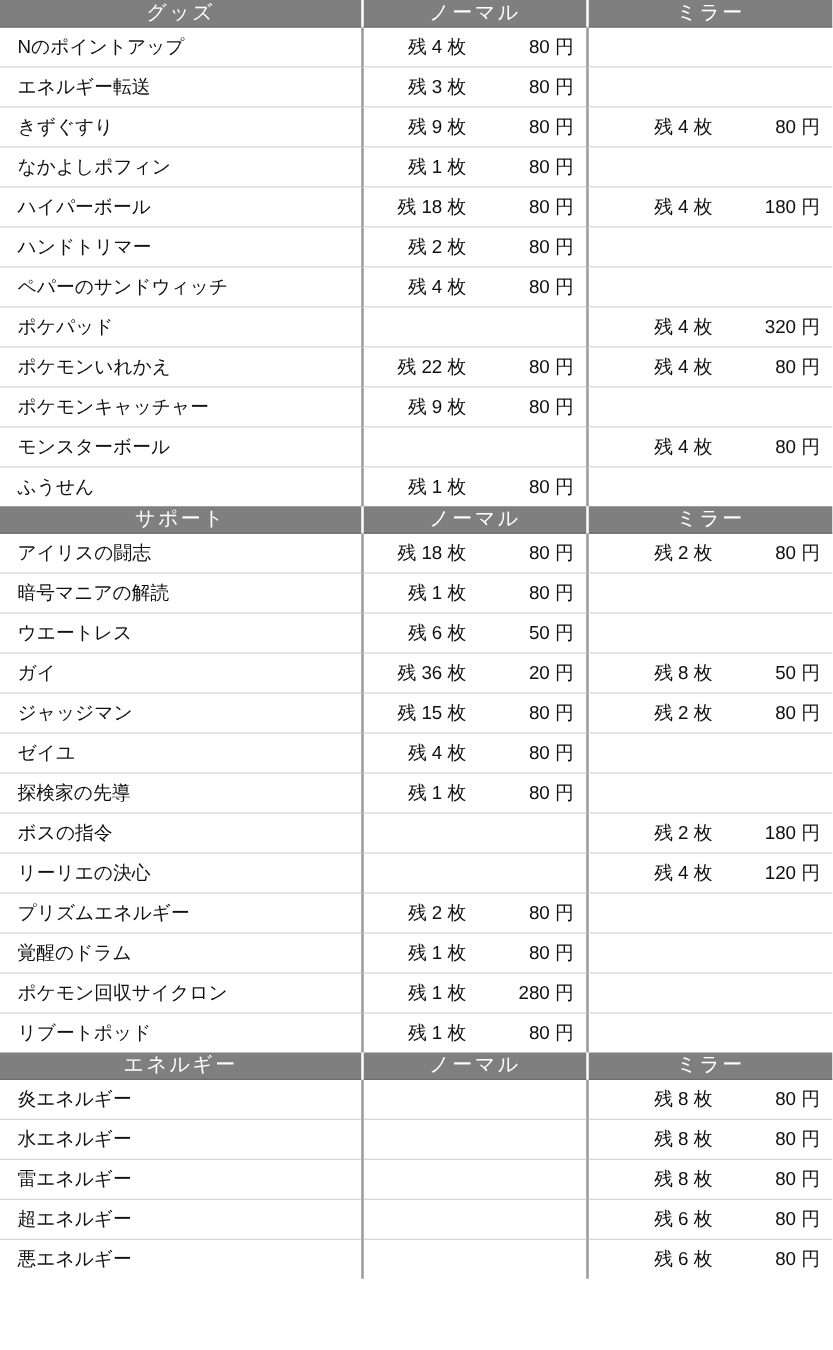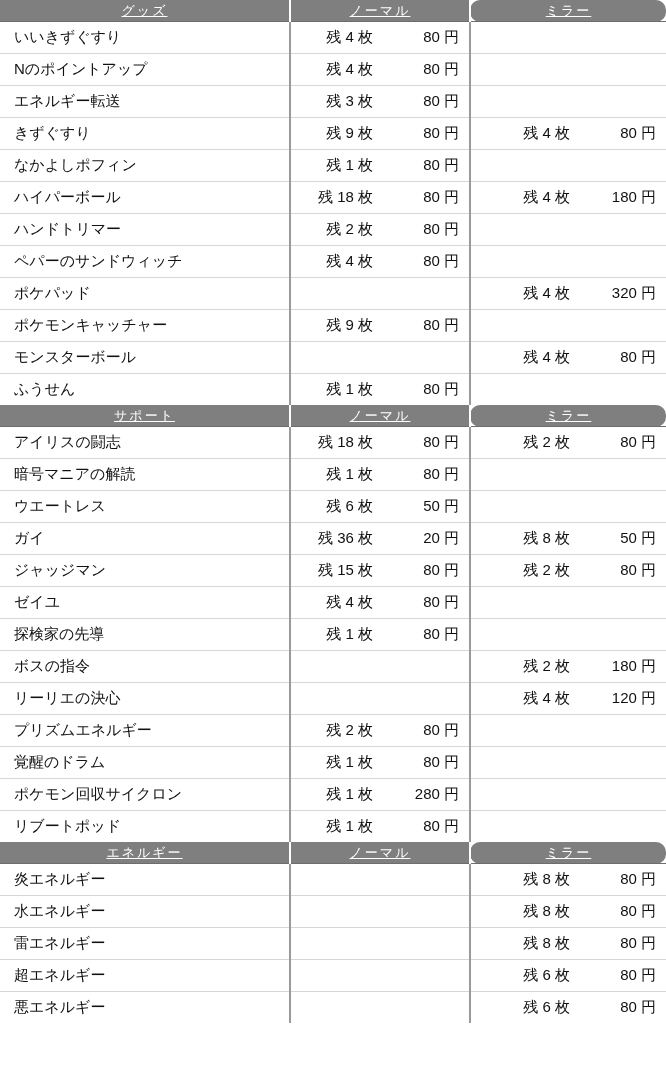--- a/index.html
+++ b/index.html
@@ -27,29 +27,28 @@
     table-layout: fixed;
   }
   table.price-table col.c-name   { width: 290px; }
   table.price-table col.c-normal { width: 180px; }
   table.price-table col.c-mirror { width: 196px; }
 
   tr.section-head td {
     background: #7f7f7f;
     color: #ffffff;
     text-align: center;
-    font-size: 13px;
+    font-size: 16px;
     letter-spacing: 2px;
     height: 21px;
     padding: 0;
     border-right: 2px solid #ffffff;
     border-bottom: 1px solid #6d6d6d;
-    text-decoration: underline;
-  }
-  tr.section-head td:last-child { border-right: none; border-radius: 10px; }
+  }
+  tr.section-head td:last-child { border-right: none; }
 
   tr.item-row td {
     height: 31px;
     padding: 0;
     font-size: 15px;
     border-bottom: 1px solid #d7d7d7;
     vertical-align: middle;
   }
   tr.item-row td.name {
     padding-left: 14px;
@@ -94,35 +93,20 @@
       <col class="c-normal">
       <col class="c-mirror">
     </colgroup>
     <tbody id="table-body">
         <tr class="section-head">
           <td>グッズ</td>
           <td>ノーマル</td>
           <td>ミラー</td>
         </tr>
         <tr class="item-row">
-          <td class="name">いいきずぐすり</td>
-          <td class="normal">
-            <div class="cellwrap">
-              <span class="qty">残 4 枚</span>
-              <span class="price">80 円</span>
-            </div>
-          </td>
-          <td class="mirror">
-            <div class="cellwrap">
-              <span class="qty"></span>
-              <span class="price"></span>
-            </div>
-          </td>
-        </tr>
-        <tr class="item-row">
           <td class="name">Nのポイントアップ</td>
           <td class="normal">
             <div class="cellwrap">
               <span class="qty">残 4 枚</span>
               <span class="price">80 円</span>
             </div>
           </td>
           <td class="mirror">
             <div class="cellwrap">
               <span class="qty"></span>
@@ -225,20 +209,35 @@
           <td class="normal">
             <div class="cellwrap">
               <span class="qty"></span>
               <span class="price"></span>
             </div>
           </td>
           <td class="mirror">
             <div class="cellwrap">
               <span class="qty">残 4 枚</span>
               <span class="price">320 円</span>
+            </div>
+          </td>
+        </tr>
+        <tr class="item-row">
+          <td class="name">ポケモンいれかえ</td>
+          <td class="normal">
+            <div class="cellwrap">
+              <span class="qty">残 22 枚</span>
+              <span class="price">80 円</span>
+            </div>
+          </td>
+          <td class="mirror">
+            <div class="cellwrap">
+              <span class="qty">残 4 枚</span>
+              <span class="price">80 円</span>
             </div>
           </td>
         </tr>
         <tr class="item-row">
           <td class="name">ポケモンキャッチャー</td>
           <td class="normal">
             <div class="cellwrap">
               <span class="qty">残 9 枚</span>
               <span class="price">80 円</span>
             </div>

